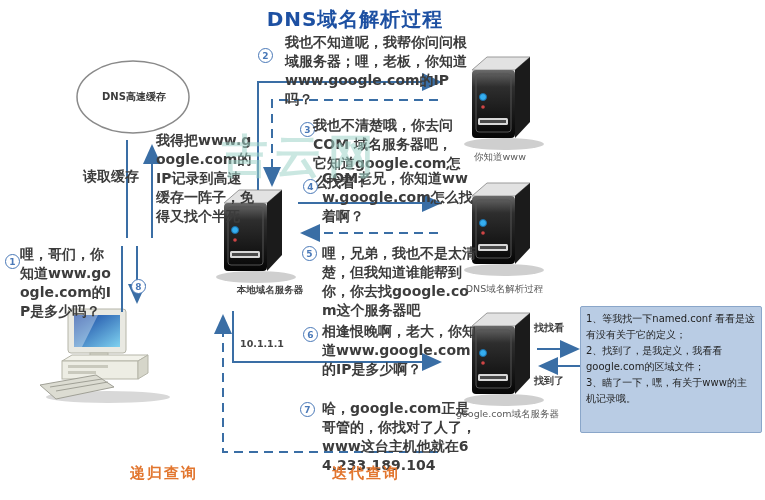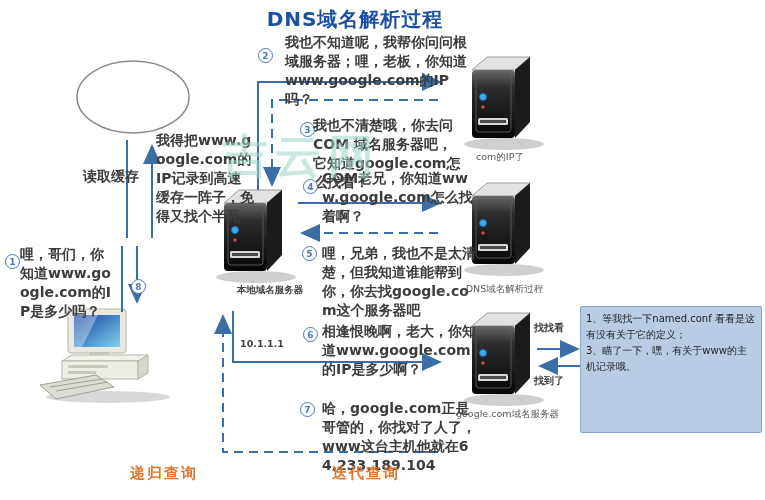--- a/index.html
+++ b/index.html
@@ -93,20 +93,21 @@
       <path d="M152,238 L152,148" marker-end="url(#ar)"></path>
       <path d="M122,312 L122,246"></path>
       <path d="M137,246 L137,300" marker-end="url(#ar)"></path>
       <path d="M537,349 L576,349" marker-end="url(#ar)"></path>
       <path d="M580,366 L542,366" marker-end="url(#ar)"></path>
     </g>
   </svg>
 
   <div class="title">DNS域名解析过程</div>
 
+  <div class="cloud-label">DNS高速缓存</div>
   <div class="t" style="left:83px;top:167px;">读取缓存</div>
   <div class="t" style="left:156px;top:131px;width:98px;">我得把www.google.com的IP记录到高速缓存一阵子，免得又找个半死</div>
 
   <span class="circ" style="left:5px;top:254px;">1</span>
   <div class="t" style="left:20px;top:245px;width:95px;">哩，哥们，你知道www.google.com的IP是多少吗？</div>
 
   <span class="circ" style="left:258px;top:48px;">2</span>
   <div class="t" style="left:285px;top:33px;width:190px;">我也不知道呢，我帮你问问根域服务器；哩，老板，你知道www.google.com的IP吗？</div>
 
   <span class="circ" style="left:300px;top:122px;">3</span>
@@ -121,29 +122,30 @@
   <span class="circ" style="left:303px;top:327px;">6</span>
   <div class="t" style="left:322px;top:322px;width:160px;">相逢恨晚啊，老大，你知道www.google.com的IP是多少啊？</div>
 
   <span class="circ" style="left:300px;top:402px;">7</span>
   <div class="t" style="left:322px;top:399px;width:160px;">哈，google.com正是哥管的，你找对了人了，www这台主机他就在64.233.189.104</div>
 
   <span class="circ" style="left:131px;top:279px;">8</span>
 
   <div class="srv-label" style="left:220px;top:284px;width:100px;font-weight:bold;color:#444;">本地域名服务器</div>
   <div class="srv-label" style="left:212px;top:296px;width:100px;font-weight:bold;color:#444;margin-top:42px;">10.1.1.1</div>
-  <div class="srv-label" style="left:450px;top:151px;width:100px;">com的IP了</div>
+  <div class="srv-label" style="left:450px;top:151px;width:100px;">你知道www</div>
   <div class="srv-label" style="left:442px;top:283px;width:125px;">DNS域名解析过程</div>
   <div class="srv-label" style="left:440px;top:408px;width:135px;">google.com域名服务器</div>
 
   <div class="lookup" style="left:534px;top:321px;">找找看</div>
   <div class="lookup" style="left:534px;top:374px;">找到了</div>
 
   <div class="notebox">
     <div class="ln">1、等我找一下named.conf 看看是这有没有关于它的定义；</div>
+    <div class="ln">2、找到了，是我定义，我看看google.com的区域文件；</div>
     <div class="ln">3、瞄了一下，嘿，有关于www的主机记录哦。</div>
   </div>
 
   <div class="footerq" style="left:130px;top:464px;">递归查询</div>
   <div class="footerq" style="left:332px;top:464px;">迭代查询</div>
 
   <div class="watermark">吉云网</div>
 
 </div>
 

